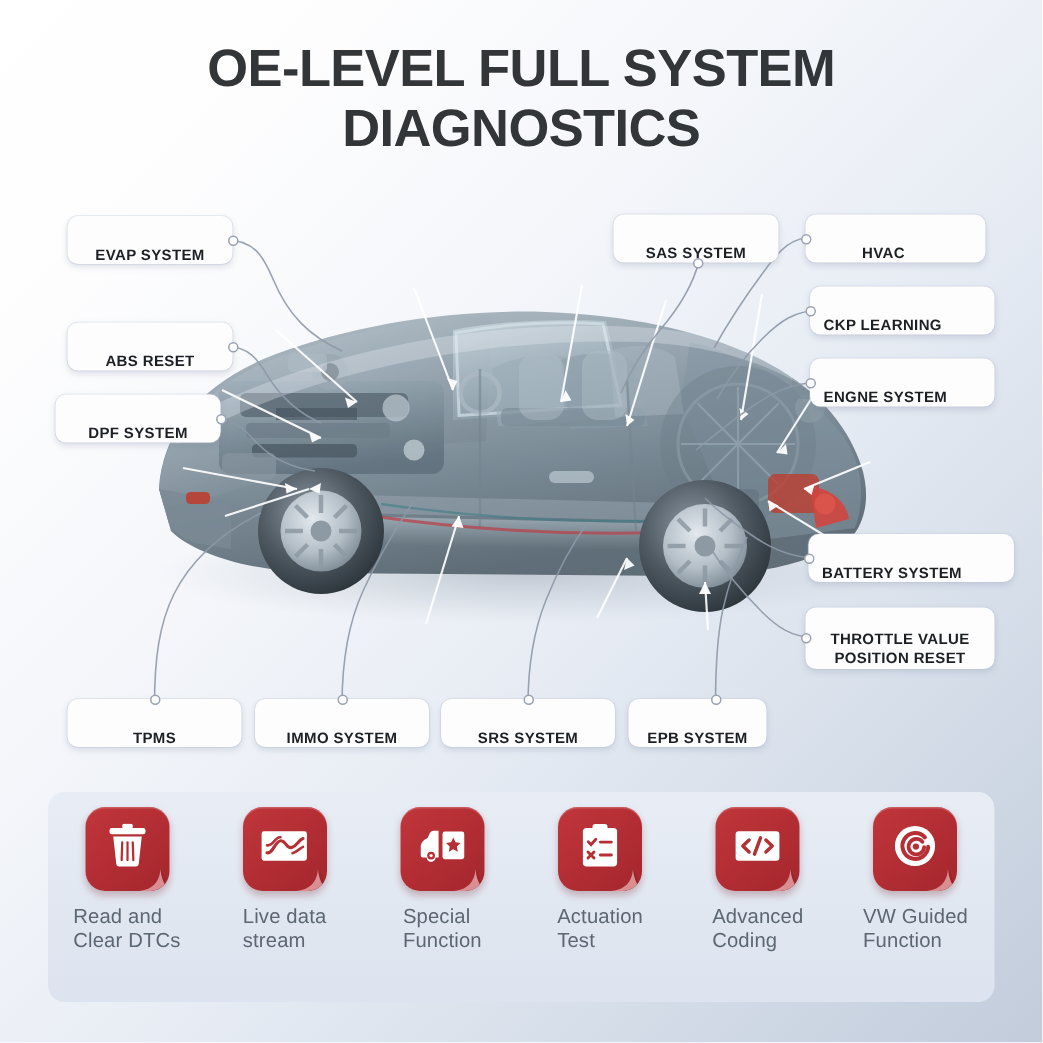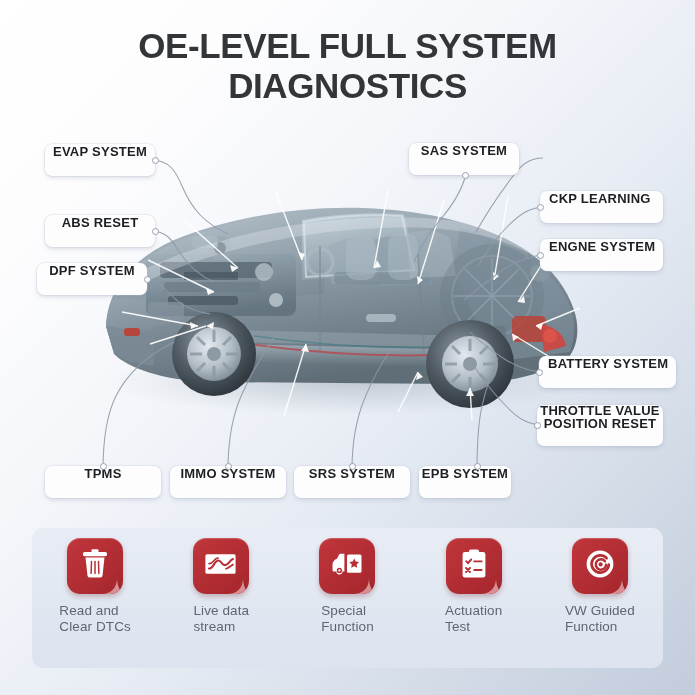--- a/index.html
+++ b/index.html
@@ -45,22 +45,22 @@
     position:absolute; left:88px; top:176px;
     width:520px; height:250px;
   }
 
   
   .callout {
     position:absolute;
     background:#fdfdfd;
     border-radius:7px;
     box-shadow:0 2px 4px rgba(110,125,150,.22), 0 0 0 .5px rgba(200,210,225,.5);
-    display:flex; align-items:flex-start;
-    font-size:13px; font-weight:bold;
+    display:flex; align-items:flex-end;
+    font-size:10px; font-weight:bold;
     letter-spacing:.25px;
     color:#1c1f24;
     white-space:nowrap;
   }
   .callout .txt { width:100%; }
   .callout.c-center .txt { text-align:center; }
   .callout.c-left   .txt { text-align:left; padding-left:9px; }
   .callout.c-right  .txt { text-align:center; padding-right:16px; }
   .callout .tl2 { display:block; line-height:12.5px; }
 
@@ -359,20 +359,24 @@
   <div class="callout c-center" style="left:37px; top:263px; width:110px; height:32px;">
     <span class="txt">DPF SYSTEM</span>
     <span class="dot" style="right:-3.5px; top:12.5px;"></span>
   </div>
 
   <div class="callout c-center" style="left:409px; top:143px; width:110px; height:32px;">
     <span class="txt">SAS SYSTEM</span>
     <span class="dot" style="left:53px; bottom:-3.5px;"></span>
   </div>
 
+  <div class="callout c-right" style="left:537px; top:143px; width:120px; height:32px;">
+    <span class="txt">HVAC</span>
+    <span class="dot" style="left:-3.5px; top:12.5px;"></span>
+  </div>
 
   <div class="callout c-left" style="left:540px; top:191px; width:123px; height:32px;">
     <span class="txt">CKP LEARNING</span>
     <span class="dot" style="left:-3.5px; top:12.5px;"></span>
   </div>
 
   <div class="callout c-left" style="left:540px; top:239px; width:123px; height:32px;">
     <span class="txt">ENGNE SYSTEM</span>
     <span class="dot" style="left:-3.5px; top:12.5px;"></span>
   </div>
@@ -494,20 +498,40 @@
           <path d="M22,22 L0,22 C10,22 16,16 16,6 Z" fill="#8f2025" opacity=".55"></path>
           <path d="M0,22 C10,22 16,16 16,6 C16,16 22,22 22,22 Z" fill="#d98f92"></path>
         </svg>
       </div>
       <div class="flabel">
         <span>Actuation</span>
         <span>Test</span>
       </div>
     </div>
 
+    <div class="feat">
+      <div class="tile">
+        <svg class="glyph" width="32" height="24" viewBox="0 0 32 24">
+          <rect x="1.4" y="2.2" width="29.2" height="19.6" rx="2.2" fill="#fff"></rect>
+          <g stroke="#b52f35" stroke-width="2.3" fill="none" stroke-linecap="round" stroke-linejoin="round">
+            <path d="M10.4,8 L6.2,12 L10.4,16"></path>
+            <path d="M21.6,8 L25.8,12 L21.6,16"></path>
+            <path d="M18,6.6 L14,17.4"></path>
+          </g>
+        </svg>
+        <svg class="curl" viewBox="0 0 22 22">
+          <path d="M22,22 L0,22 C10,22 16,16 16,6 Z" fill="#8f2025" opacity=".55"></path>
+          <path d="M0,22 C10,22 16,16 16,6 C16,16 22,22 22,22 Z" fill="#d98f92"></path>
+        </svg>
+      </div>
+      <div class="flabel">
+        <span>Advanced</span>
+        <span>Coding</span>
+      </div>
+    </div>
 
     <div class="feat">
       <div class="tile">
         <svg class="glyph" width="30" height="30" viewBox="0 0 30 30">
           <circle cx="15" cy="15" r="13.4" fill="#fff"></circle>
           <path d="M21.6,9.2 a8.6,8.6 0 1 0 2.2,6.4" fill="none" stroke="#b52f35" stroke-width="2.7" stroke-linecap="round"></path>
           <path d="M20,12.2 a5.2,5.2 0 1 0 1.1,3.6" fill="none" stroke="#b52f35" stroke-width="2.5" stroke-linecap="round"></path>
           <circle cx="15.6" cy="15.4" r="2.1" fill="#b52f35"></circle>
         </svg>
         <svg class="curl" viewBox="0 0 22 22">

